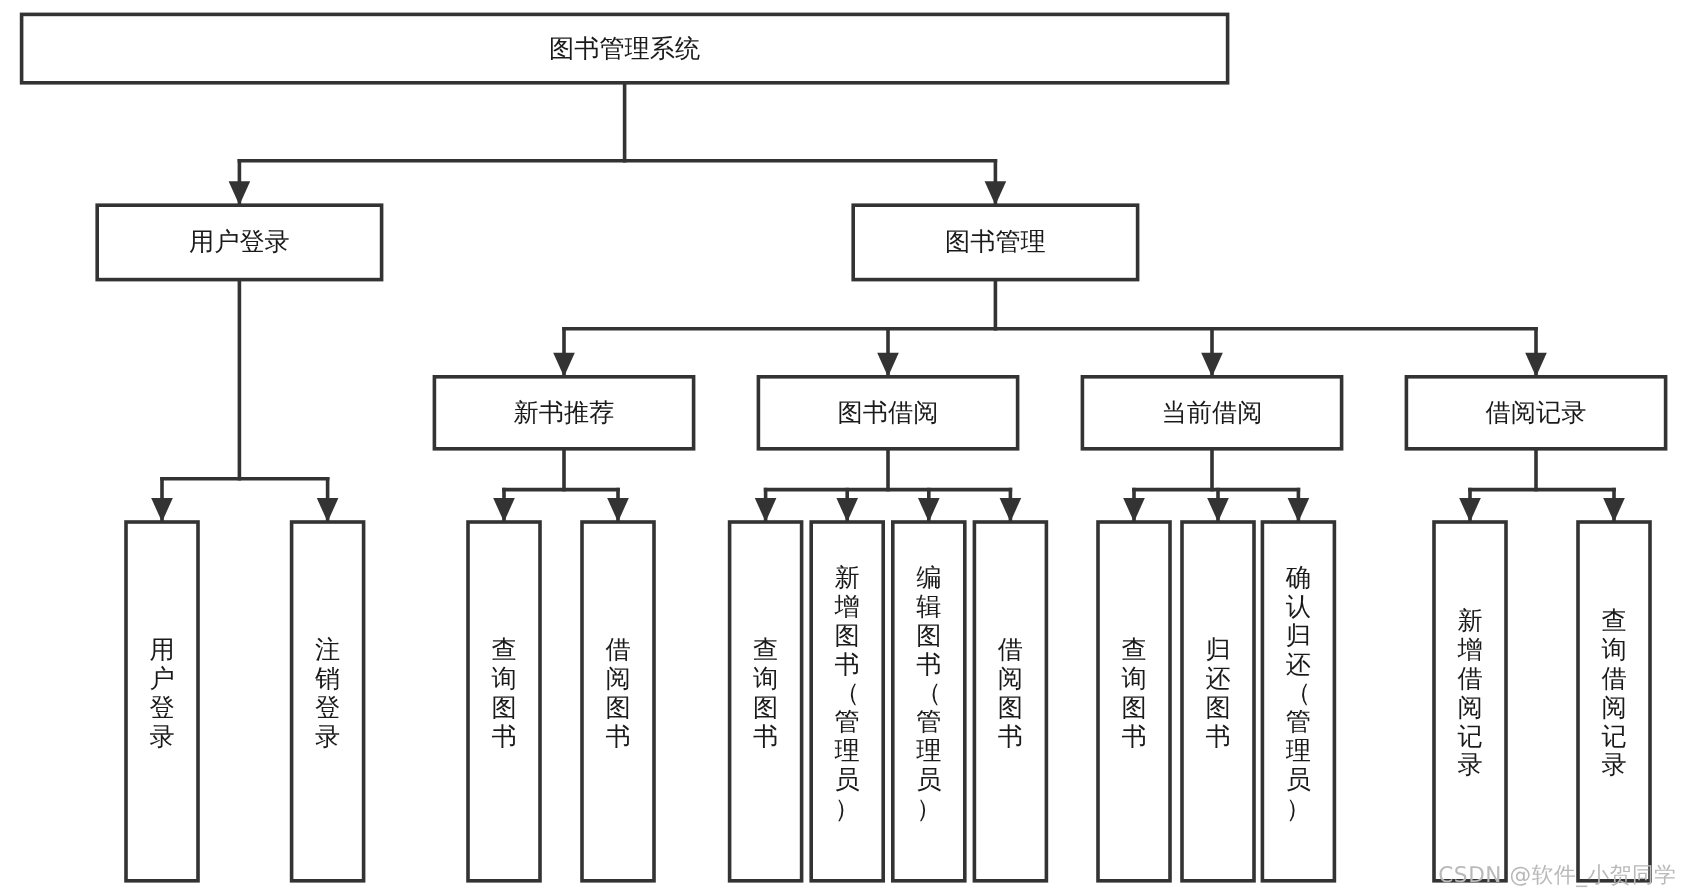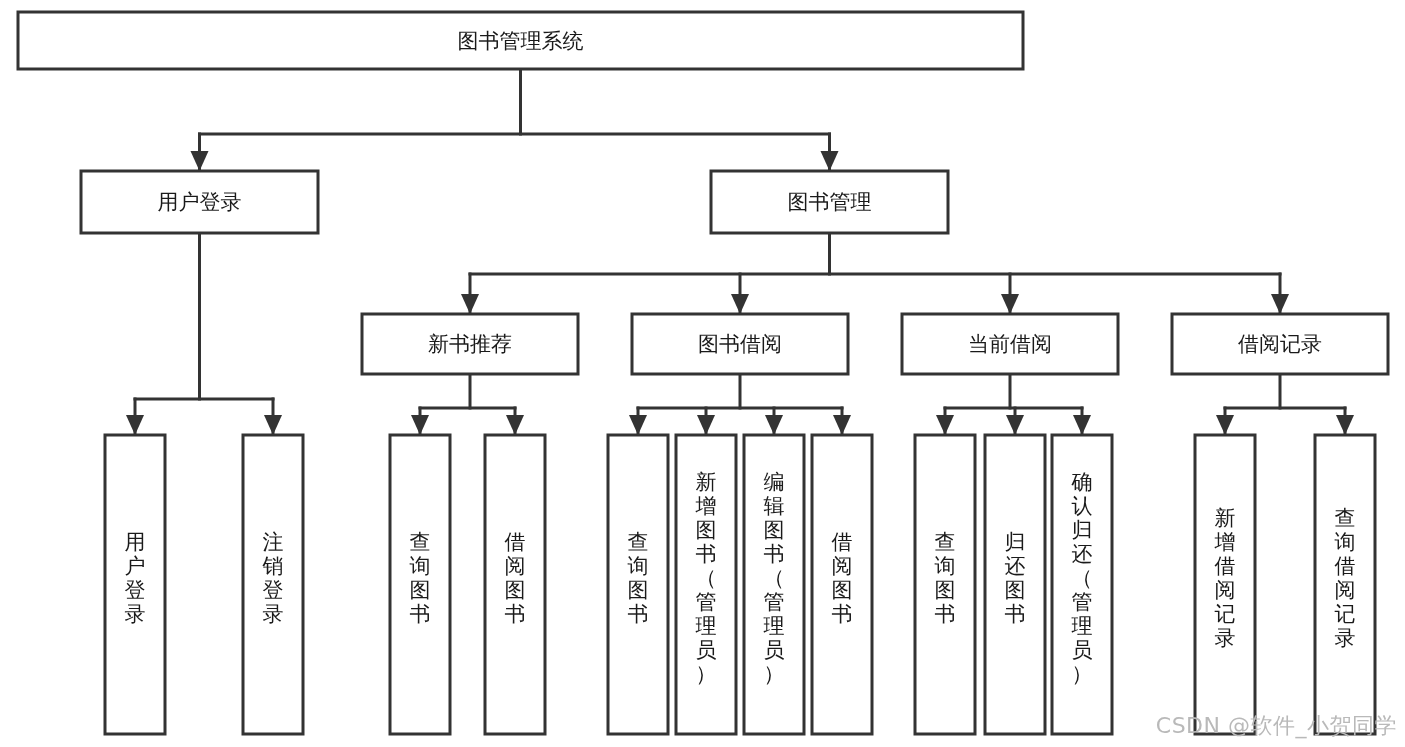--- a/index.html
+++ b/index.html
@@ -53,21 +53,21 @@
   }
   .arrow-head {
     fill: #333333;
     stroke: none;
   }
   .watermark {
     position: absolute;
     right: 8px;
     bottom: 6px;
     font-family: "DejaVu Sans", "Liberation Sans", sans-serif;
-    font-size: 22px;
+    font-size: 18px;
     color: #b9b9b9;
     letter-spacing: 0.5px;
     white-space: nowrap;
     user-select: none;
   }
 </style>
 </head>
 <body>
 
 <div id="diagram-root">

